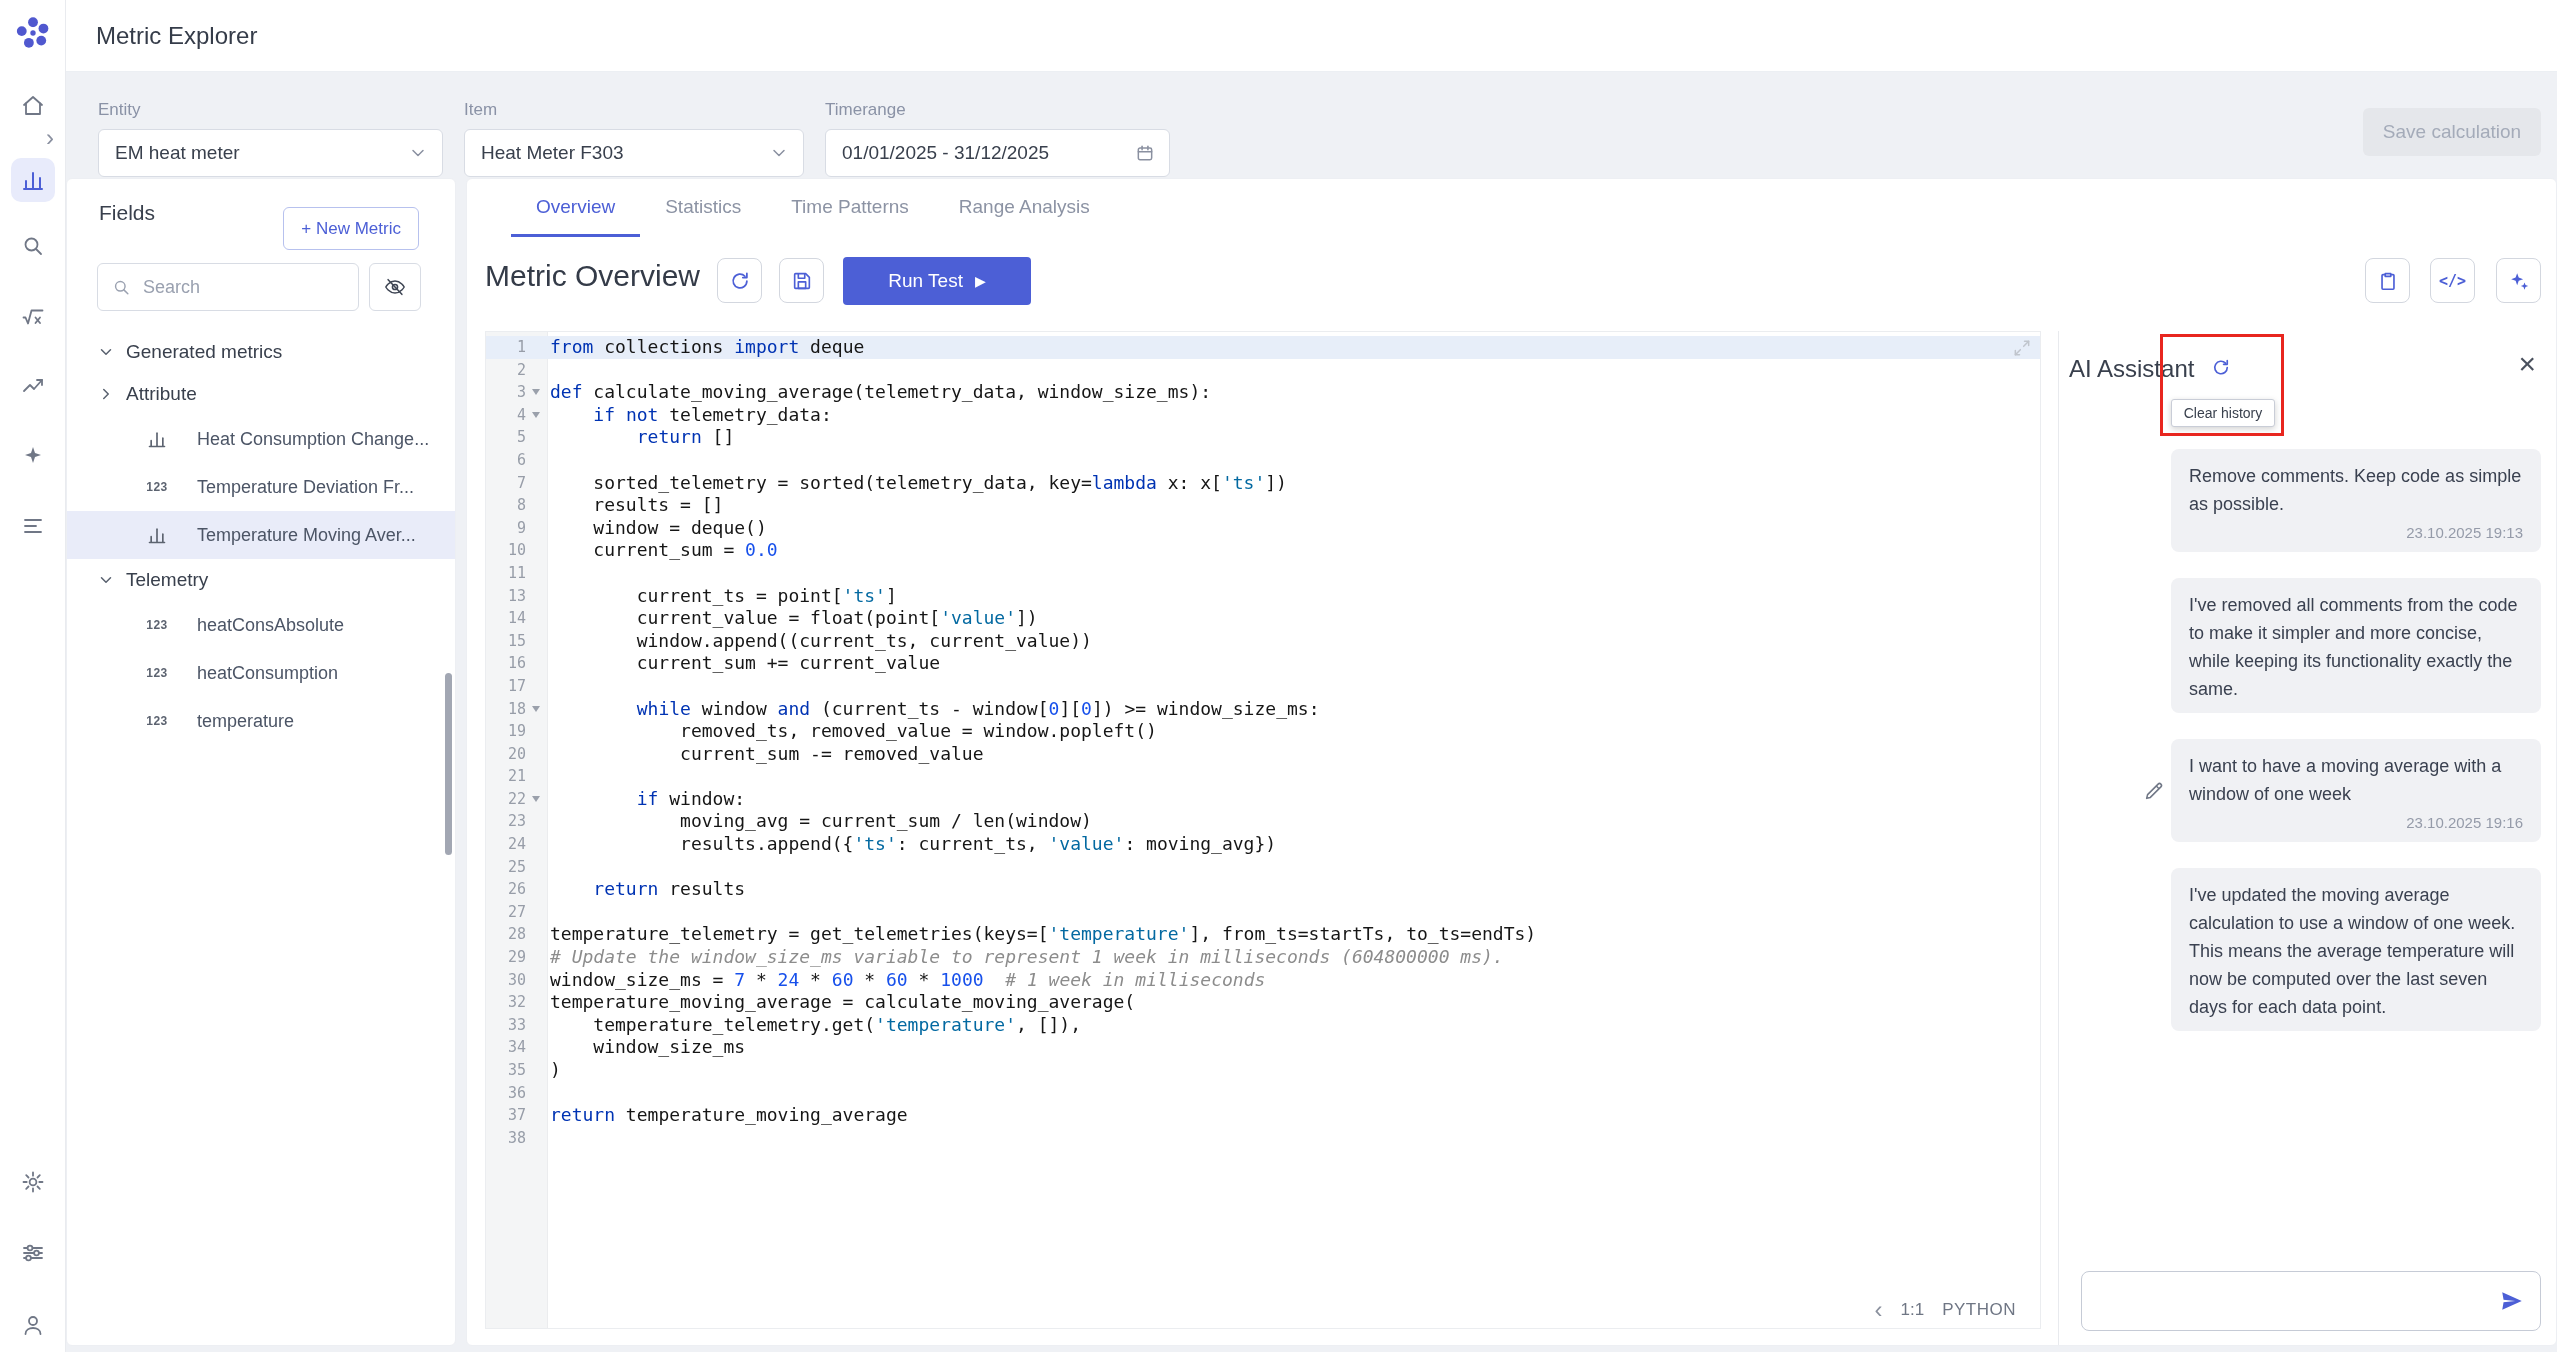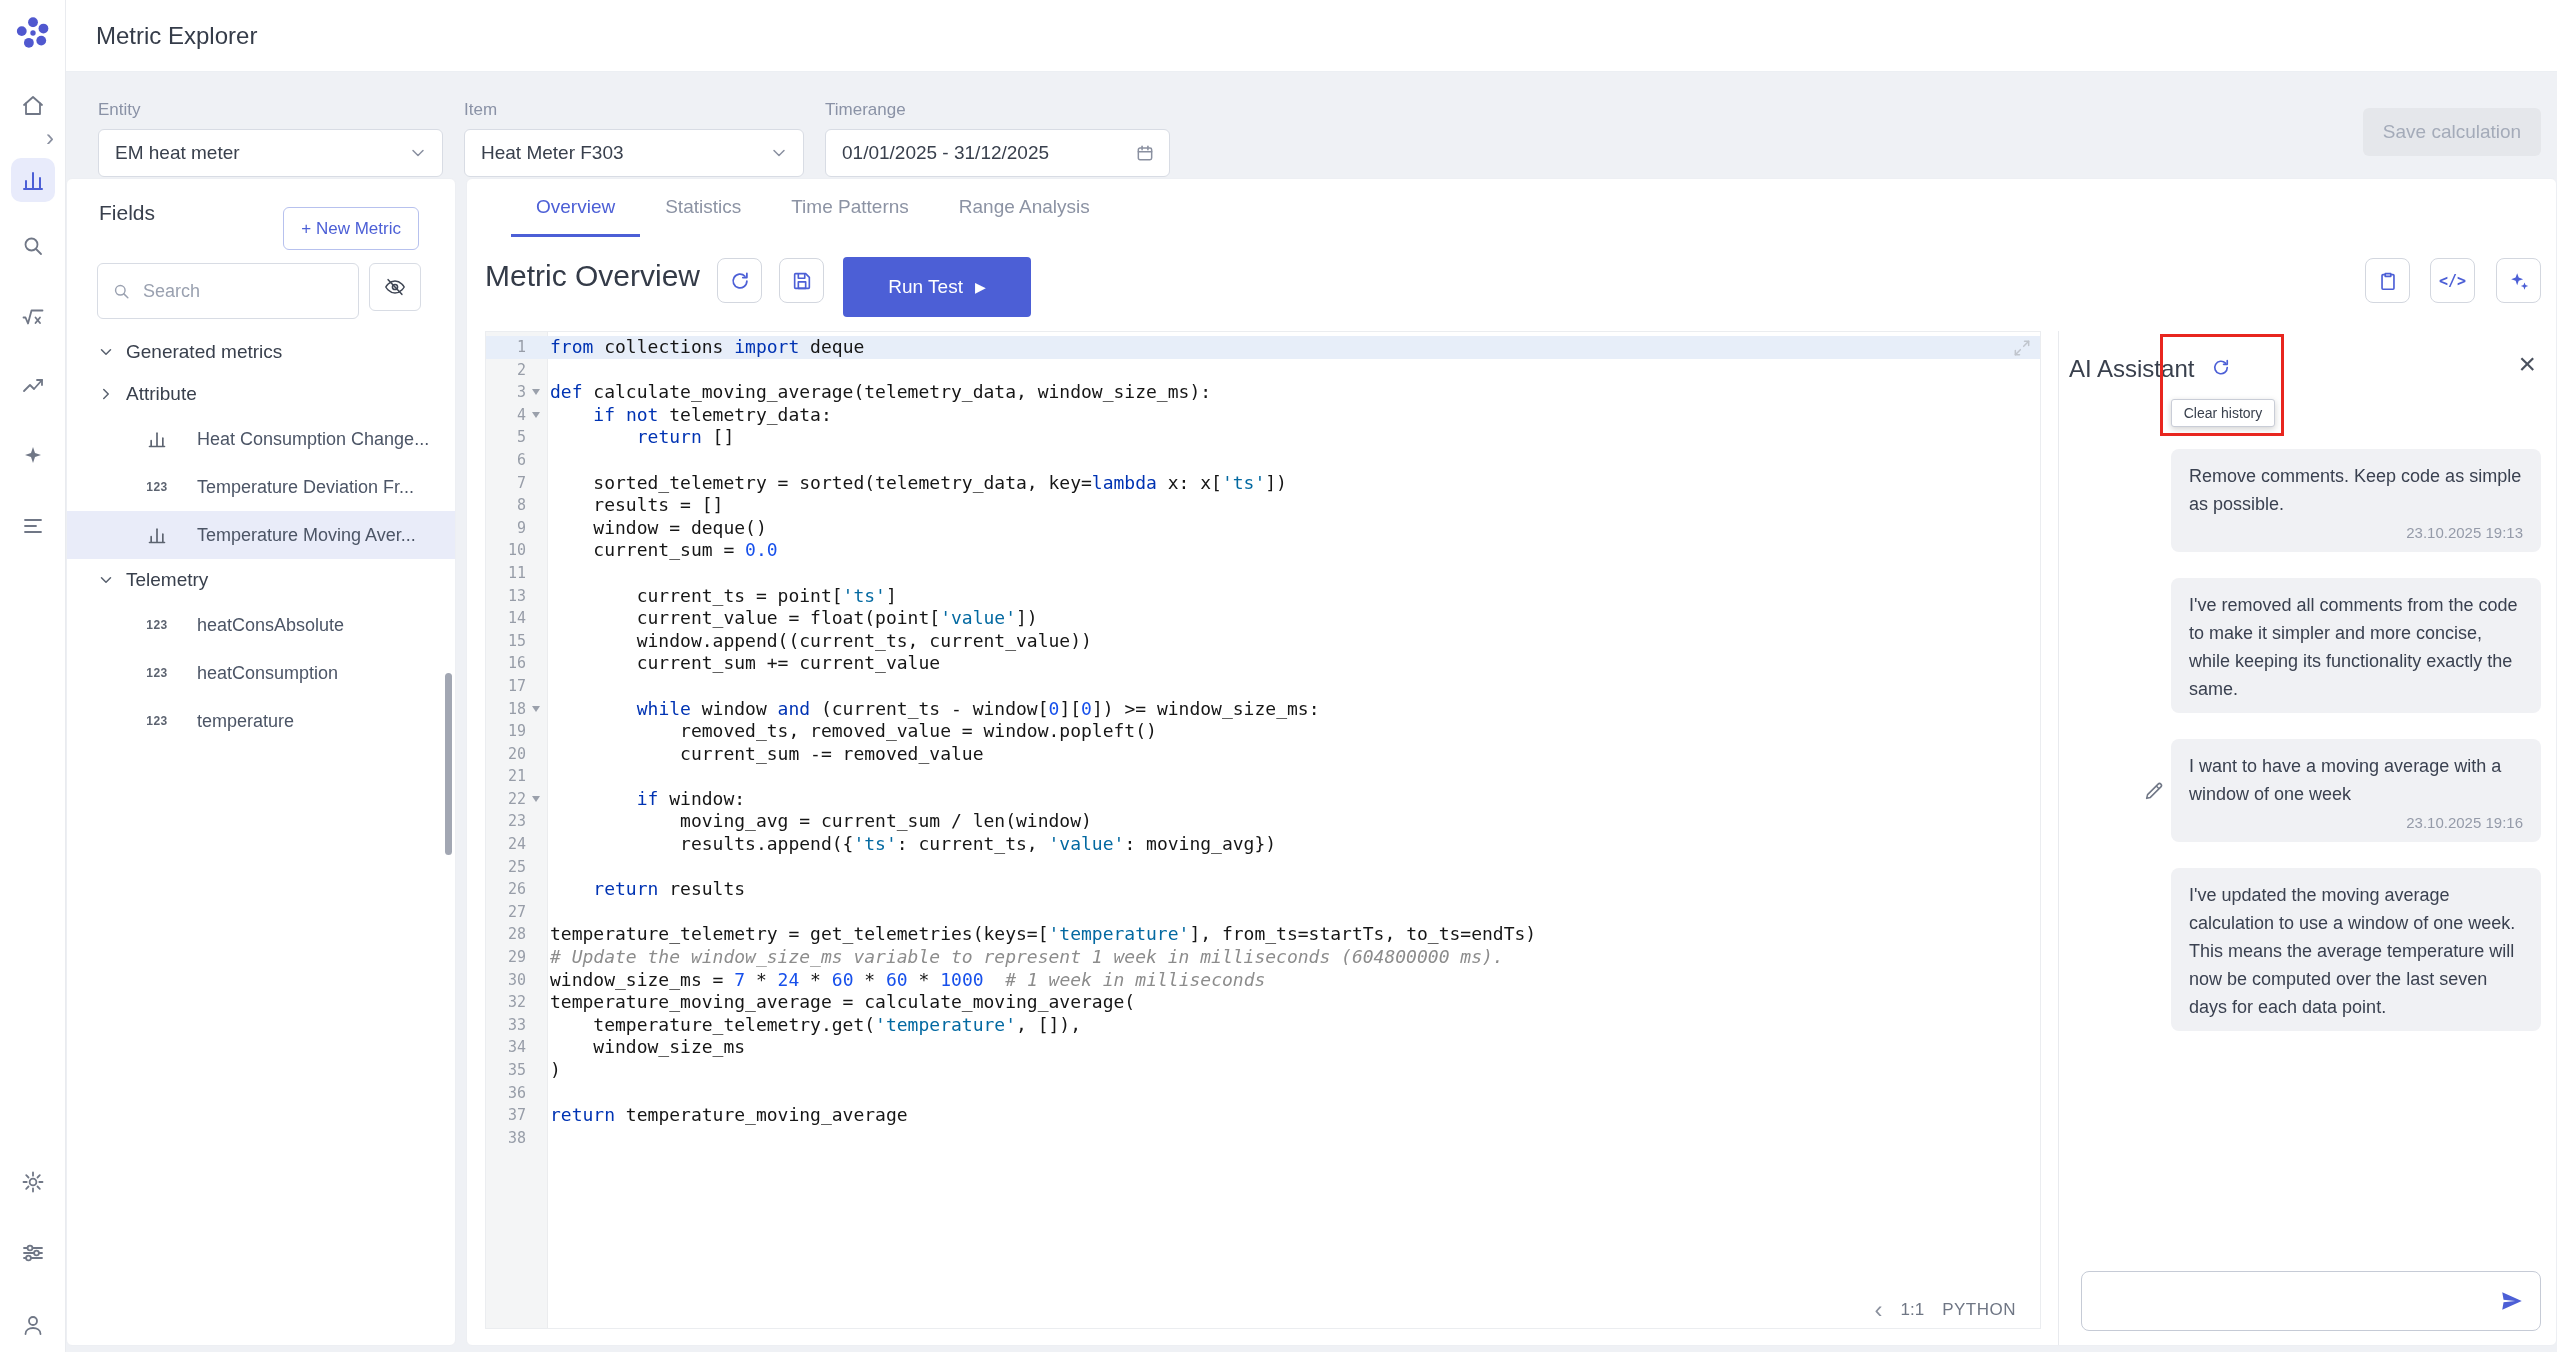--- a/index.html
+++ b/index.html
@@ -31,21 +31,21 @@
   .select-box svg{width:20px;height:20px;color:#8a90a0;flex:none;}
   #grp-entity{left:98px;width:345px;}
   #grp-item{left:464px;width:340px;}
   #grp-timerange{left:825px;width:345px;}
   #save-calc{position:absolute;right:16px;top:108px;width:178px;height:48px;border:none;border-radius:6px;background:#e5e7eb;color:#a4abb9;font-size:19px;font-weight:500;font-family:inherit;cursor:default;}
 
   
   #fields-card{position:absolute;left:66px;top:178px;width:390px;height:1168px;background:#fff;border:1px solid var(--card-border);border-radius:6px;z-index:2;}
   #fields-title{position:absolute;left:32px;top:22px;font-size:21px;font-weight:500;color:#39404d;}
   #new-metric-btn{position:absolute;right:36px;top:28px;height:43px;padding:0 17px;background:#fff;border:1px solid #b7c1ee;color:var(--accent);border-radius:6px;font-size:17px;font-family:inherit;cursor:pointer;}
-  #search-wrap{position:absolute;left:30px;top:84px;width:262px;height:56px;border:1px solid var(--border);border-radius:6px;display:flex;align-items:center;padding:0 10px 0 14px;}
+  #search-wrap{position:absolute;left:30px;top:84px;width:262px;height:48px;border:1px solid var(--border);border-radius:6px;display:flex;align-items:center;padding:0 10px 0 14px;}
   #search-wrap svg{width:19px;height:19px;color:#9aa1b0;flex:none;}
   #search-input{flex:1;border:none;outline:none;margin-left:10px;font-size:18px;font-family:inherit;color:#39404d;min-width:0;background:transparent;}
   #search-input::placeholder{color:#9aa1b0;}
   #eye-btn{position:absolute;left:302px;top:84px;width:52px;height:48px;border:1px solid var(--border);border-radius:6px;background:#fff;display:flex;align-items:center;justify-content:center;color:#3f4654;cursor:pointer;}
   #eye-btn svg{width:22px;height:22px;}
   #tree{position:absolute;left:0;top:152px;right:0;}
   .tree-section{height:42px;display:flex;align-items:center;padding-left:30px;font-size:19px;color:#39404d;cursor:pointer;}
   .tree-section .chev{width:18px;height:18px;color:#59616f;margin-right:11px;flex:none;display:flex;}
   .tree-section .chev svg{width:18px;height:18px;}
   .tree-item{height:48px;display:flex;align-items:center;padding-left:76px;font-size:18px;color:#4c5566;cursor:pointer;}
@@ -59,21 +59,21 @@
   
   #main-card{position:absolute;left:466px;top:178px;width:2091px;height:1168px;background:#fff;border:1px solid var(--card-border);border-radius:6px;z-index:1;}
   #tabs{position:absolute;left:44px;top:0;height:58px;display:flex;}
   .tab{height:58px;display:flex;align-items:center;padding:0 25px;font-size:19px;color:#8c93a4;cursor:pointer;border-bottom:3px solid transparent;}
   .tab.active{color:var(--accent);font-weight:500;border-bottom-color:var(--accent);}
   #mo-title{position:absolute;left:18px;top:72px;font-size:30px;font-weight:500;color:#343b48;line-height:50px;}
   .icon-btn{position:absolute;width:45px;height:45px;border:1px solid #d3d7df;border-radius:8px;background:#fff;display:flex;align-items:center;justify-content:center;color:var(--accent);cursor:pointer;}
   .icon-btn svg{width:22px;height:22px;}
   #btn-refresh{left:250px;top:79px;}
   #btn-save{left:312px;top:79px;}
-  #run-test{position:absolute;left:376px;top:78px;width:188px;height:60px;background:var(--accent);border:none;border-radius:4px;color:#fff;font-size:19px;font-weight:500;font-family:inherit;display:flex;align-items:center;justify-content:center;gap:12px;cursor:pointer;}
+  #run-test{position:absolute;left:376px;top:78px;width:188px;height:48px;background:var(--accent);border:none;border-radius:4px;color:#fff;font-size:19px;font-weight:500;font-family:inherit;display:flex;align-items:center;justify-content:center;gap:12px;cursor:pointer;}
   #run-test .play{font-size:14px;}
   #btn-clipboard{left:1898px;top:79px;}
   #btn-code{left:1963px;top:79px;font-size:15px;font-weight:bold;font-family:"DejaVu Sans Mono",monospace;}
   #btn-ai{left:2029px;top:79px;}
 
   
   #editor{position:absolute;left:18px;top:152px;width:1556px;height:998px;border:1px solid #ebedf0;background:#fff;font-family:"DejaVu Sans Mono",monospace;}
   #gutter-bg{position:absolute;left:0;top:0;bottom:0;width:62px;background:#f4f5f6;border-right:1px solid #ebecee;}
   #code-lines{position:absolute;left:0;top:4px;right:0;}
   .code-row{position:relative;height:22.6px;line-height:22.6px;display:flex;white-space:pre;cursor:text;}

